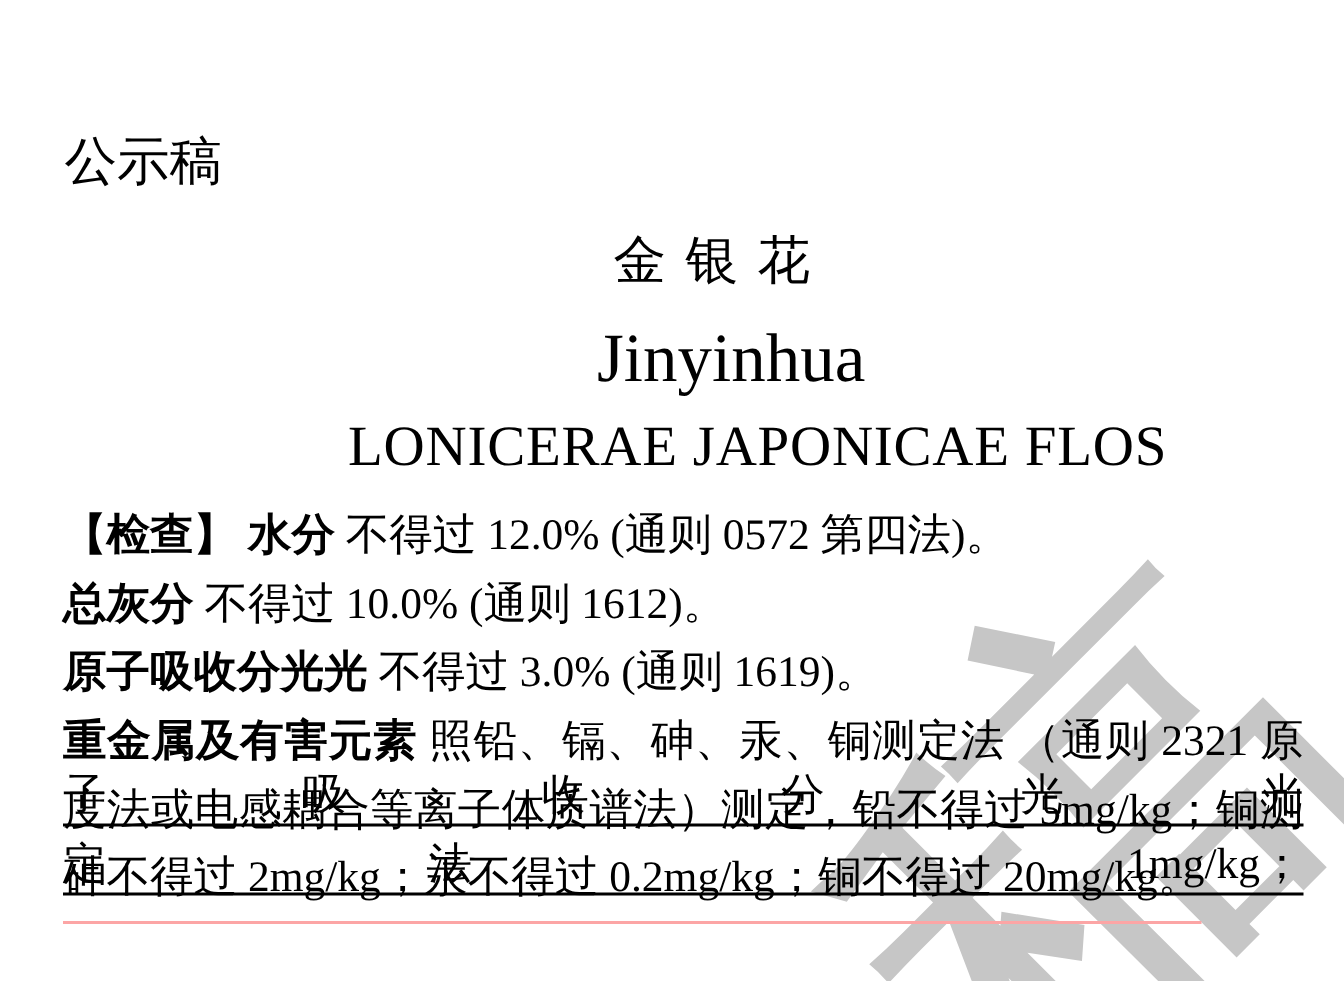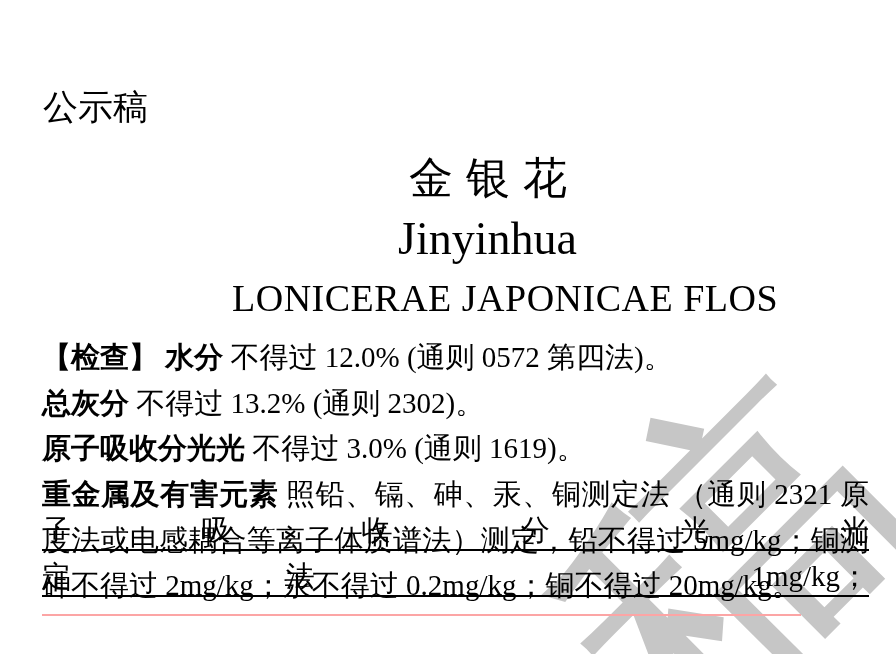--- a/index.html
+++ b/index.html
@@ -38,21 +38,21 @@
     position: absolute;
     left: 43px;
     top: 89px;
     font-size: 35px;
     line-height: 1.1;
   }
   .title-cn {
     position: absolute;
     left: 409px;
     top: 155px;
-    font-size: 44px;
+    font-size: 35px;
     line-height: 1.1;
     letter-spacing: 13px;
     white-space: nowrap;
   }
   .title-pinyin {
     position: absolute;
     left: 398px;
     top: 214px;
     font-size: 46px;
     line-height: 1.1;
@@ -110,21 +110,21 @@
 
   <div class="title-pinyin">Jinyinhua</div>
 
   <div class="title-latin">LONICERAE JAPONICAE FLOS</div>
 
   <div class="line line-1">
     <span class="seg-wrap"><span class="seg bold">【检查】 水分</span><span class="seg"> 不得过 12.0% (通则 0572 第四法)。</span></span>
   </div>
 
   <div class="line line-2">
-    <span class="seg-wrap"><span class="seg bold">总灰分</span><span class="seg"> 不得过 13.2% (通则 2302)。</span></span>
+    <span class="seg-wrap"><span class="seg bold">总灰分</span><span class="seg"> 不得过 10.0% (通则 1612)。</span></span>
   </div>
 
   <div class="line line-3">
     <span class="seg-wrap"><span class="seg bold">原子吸收分光光</span><span class="seg"> 不得过 3.0% (通则 1619)。</span></span>
   </div>
 
   <div class="line line-4 ul-full">
     <span class="seg-wrap"><span class="seg bold">重金属及有害元素</span><span class="seg"> 照铅、镉、砷、汞、铜测定法 （通则 2321 原子吸收分光光</span></span>
   </div>
 

